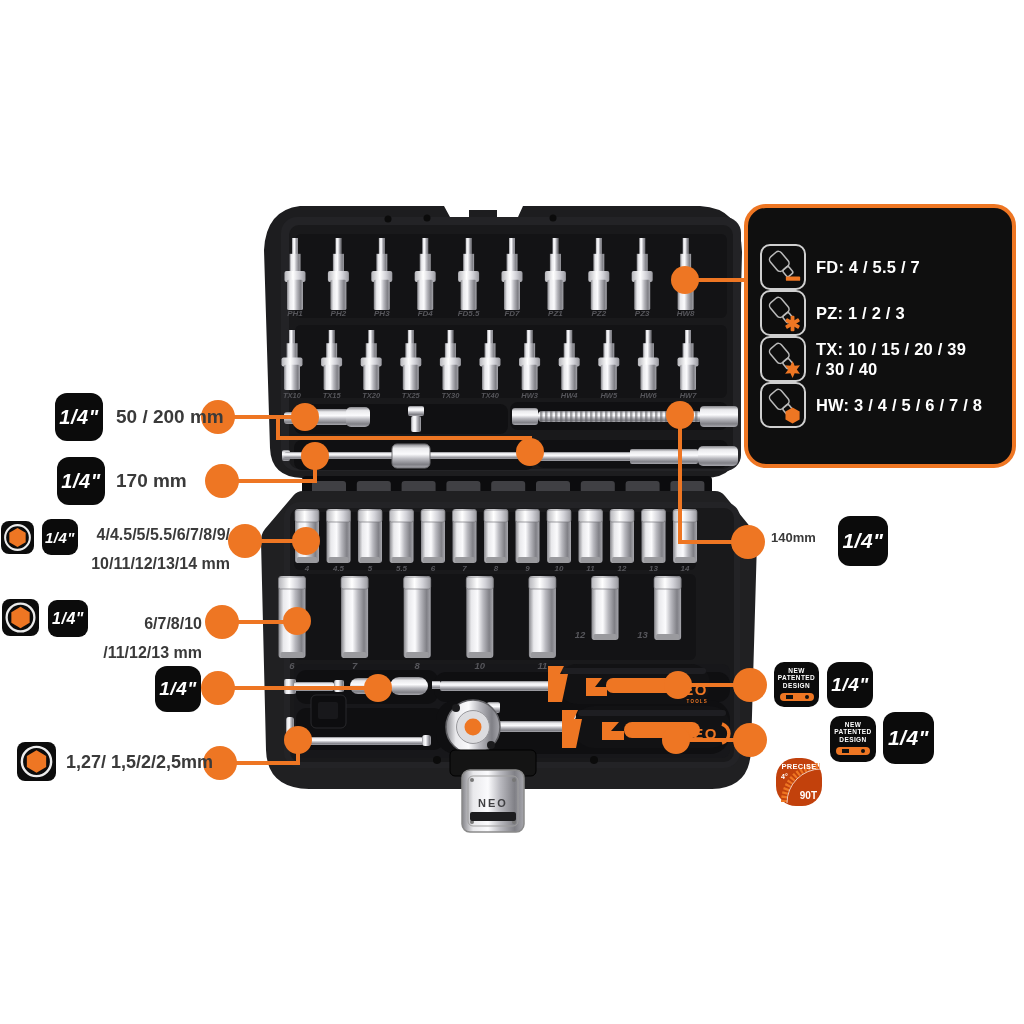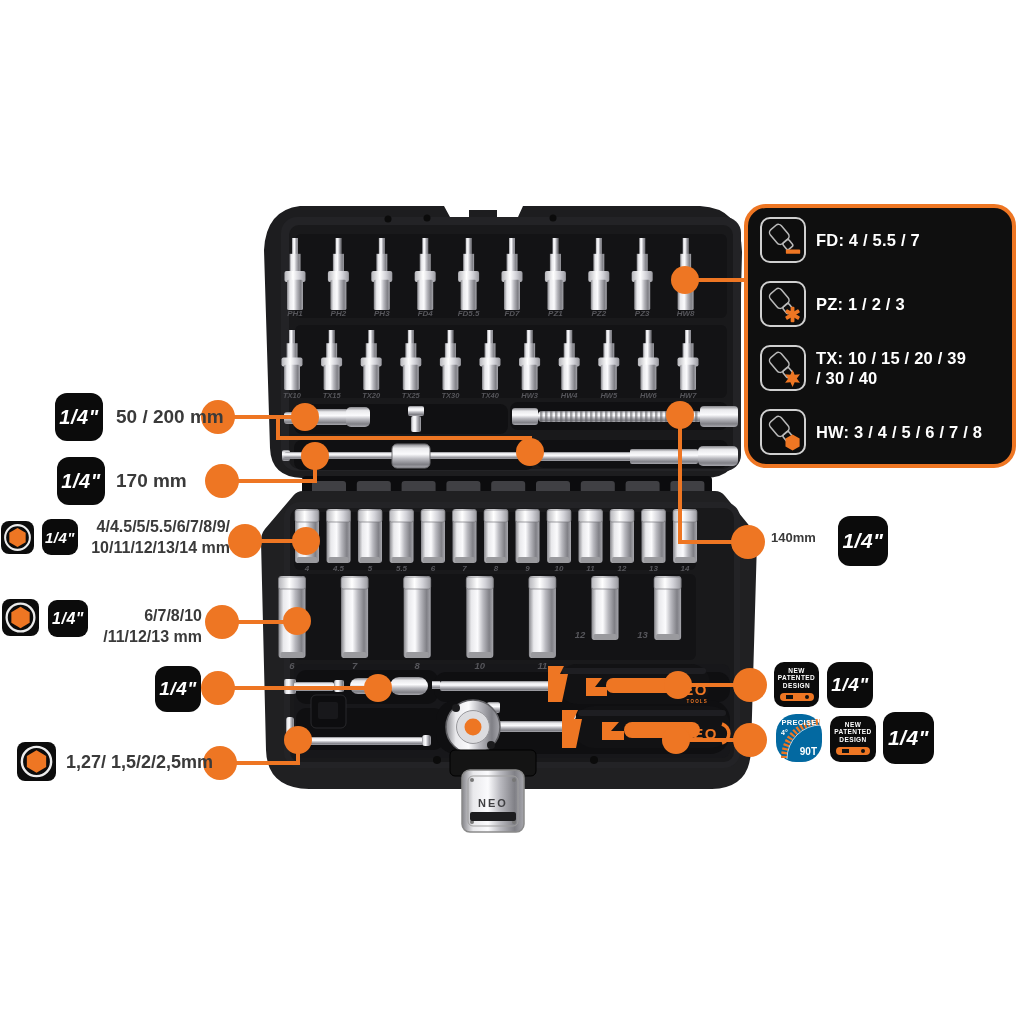--- a/index.html
+++ b/index.html
@@ -5,49 +5,49 @@
   :root{ --orange:#EE7623; }
   html,body{margin:0;padding:0;background:#fff;}
   #canvas{position:relative;width:1024px;height:1024px;background:#fff;overflow:hidden;
           font-family:"Liberation Sans",sans-serif;}
   #case-svg{position:absolute;left:0;top:0;z-index:1;}
   svg text{font-family:"Liberation Sans",sans-serif;}
 
   
   .panel{position:absolute;left:744px;top:204px;width:272px;height:264px;background:#0f0f0f;
          border:4px solid var(--orange);border-radius:22px;box-sizing:border-box;
-         padding:9px 6px 9px 12px;display:flex;flex-direction:column;justify-content:space-between;z-index:3;}
+         padding:9px 6px 9px 12px;display:flex;flex-direction:column;justify-content:center;z-index:3;}
   .prow{display:flex;align-items:center;gap:10px;}
   .tile{width:46px;height:46px;flex:0 0 46px;border:2px solid #cfcfcf;border-radius:10px;
         background:#0d0d0d;box-sizing:border-box;position:relative;}
   .tile svg{position:absolute;left:0;top:0;}
   .ptext{color:#fff;font-weight:bold;font-size:16.5px;line-height:20px;letter-spacing:.2px;}
   .ptext span{display:block;}
 
   
   .qb{position:absolute;background:#0b0b0b;color:#fff;font-weight:bold;font-style:italic;
       display:flex;align-items:center;justify-content:center;border-radius:12px;z-index:3;letter-spacing:.5px;}
 
   
   .hexb{position:absolute;background:#0c0c0c;border-radius:8px;z-index:3;}
   .hexb svg{display:block;width:100%;height:100%;}
 
   
   .lab{position:absolute;font-weight:bold;color:#3a3a3a;z-index:3;white-space:nowrap;}
   .lab.block{white-space:normal;}
-  .lab span{display:block;}
+  .lab span{display:block;margin-top:8px;}
 
   
   .npd{position:absolute;background:#0b0b0b;border-radius:10px;z-index:3;color:#fff;text-align:center;
        box-sizing:border-box;padding-top:5px;}
   .npd span{display:block;font-size:6.5px;line-height:7.4px;font-weight:bold;letter-spacing:.4px;}
   .npd svg{display:block;margin:2px auto 0;}
 
   
-  .pbadge{position:absolute;background:#0369a1;border-radius:20px;z-index:3;color:#fff;}
+  .pbadge{position:absolute;background:#c2410c;border-radius:20px;z-index:3;color:#fff;margin-top:44px;}
   .pbadge svg{position:absolute;left:0;top:0;}
   .p-title{position:absolute;top:4px;left:0;right:0;text-align:center;font-size:7.5px;font-weight:bold;letter-spacing:.3px;}
   .p-angle{position:absolute;top:15px;left:5px;font-size:7px;font-weight:bold;}
   .p-teeth{position:absolute;bottom:5px;right:5px;font-size:10px;font-weight:bold;}
 </style>
 </head>
 <body>
 
 <div id="canvas">
 

